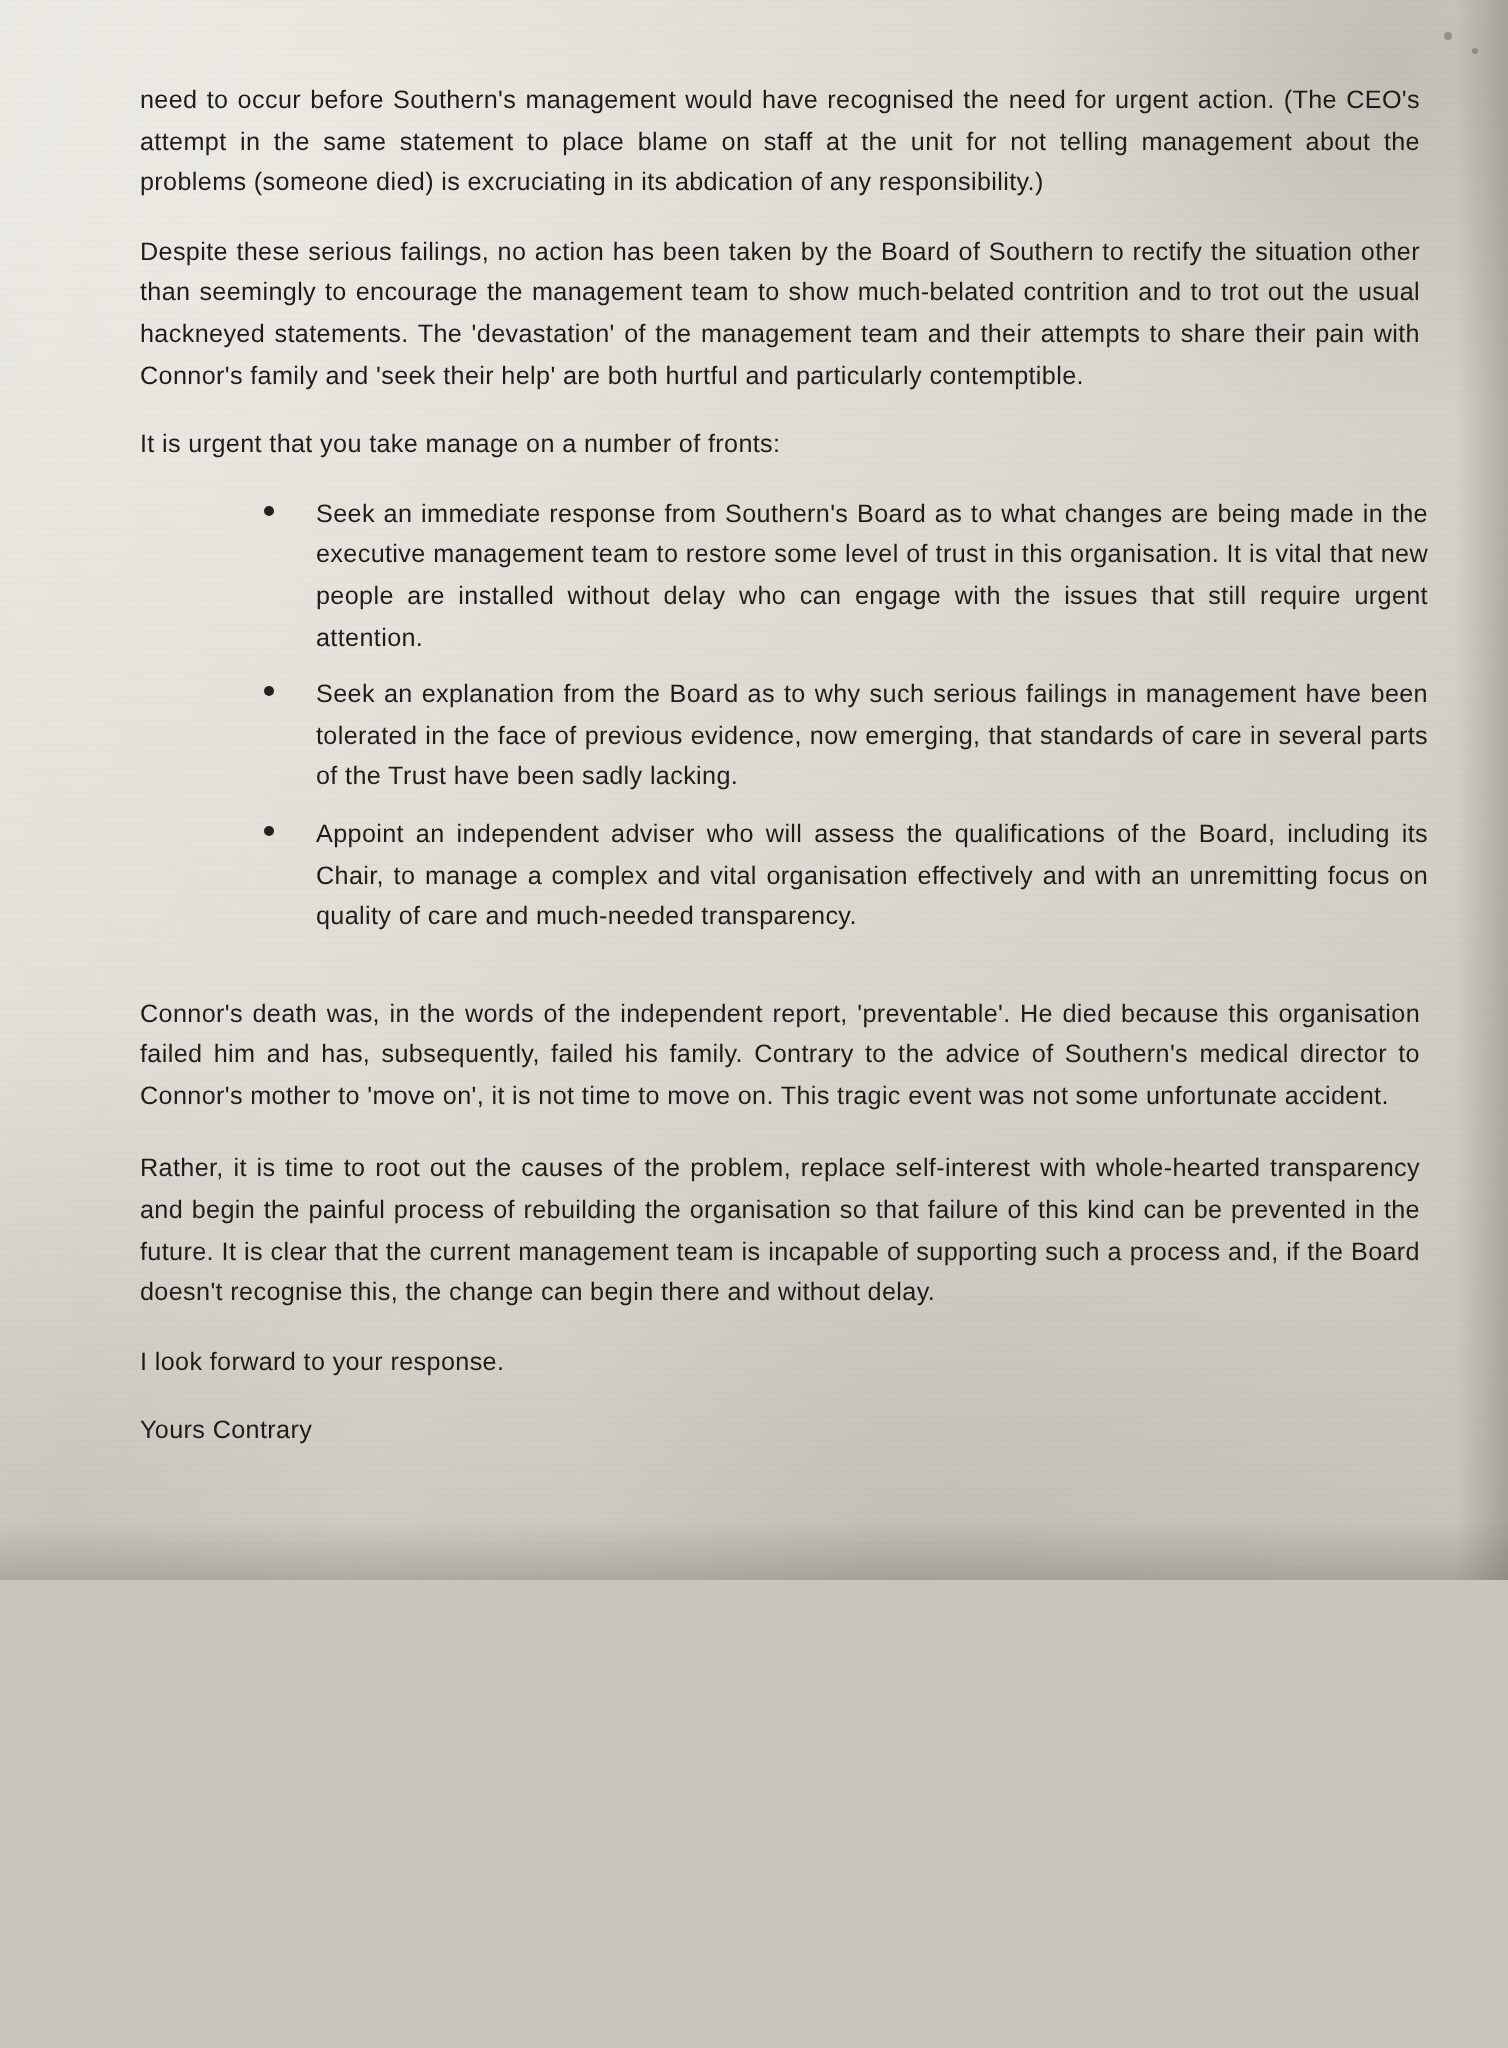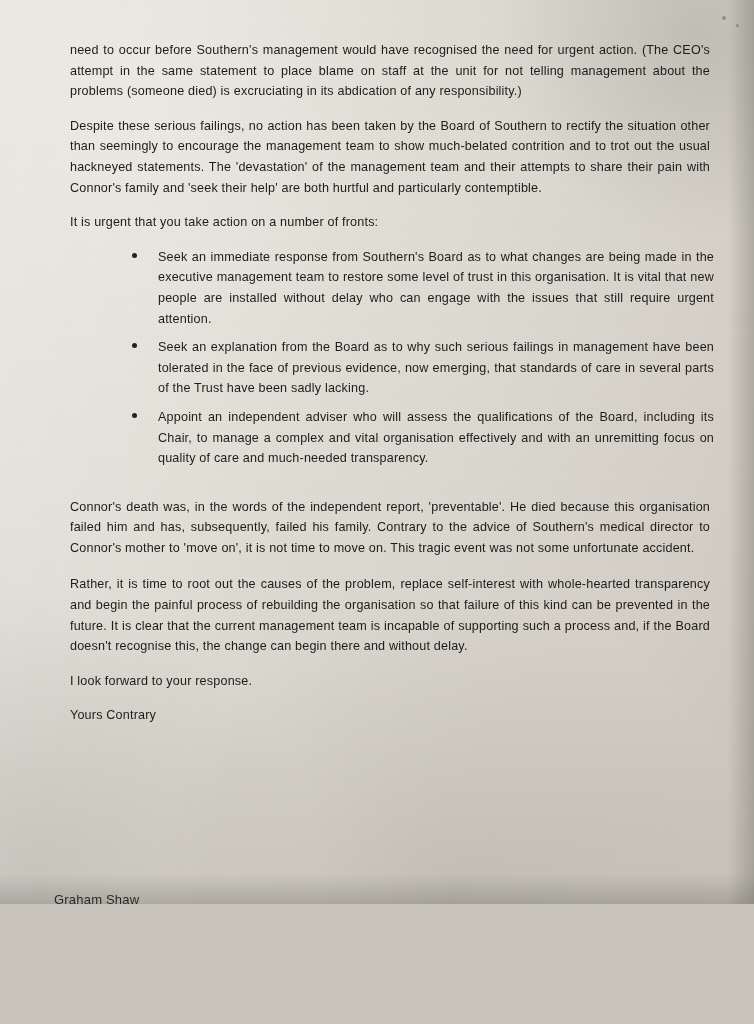--- a/index.html
+++ b/index.html
@@ -10,21 +10,21 @@
     width: 754px;
     height: 1024px;
     background: #c9c5bd;
     font-family: "Liberation Sans", sans-serif;
     overflow: hidden;
   }
   
   .page {
     position: relative;
     width: 754px;
-    height: 904px;
+    height: 790px;
     background:
       radial-gradient(ellipse at 20% 10%, #e7e4dc 0%, #dedbd2 40%, #d3cfc6 75%, #c6c2b9 100%);
     box-sizing: border-box;
     overflow: hidden;
     padding-left: 44px;
   }
   
   .page::before {
     content: "";
     position: absolute;
@@ -155,21 +155,21 @@
 <div class="page">
   <div class="grain"></div>
 
   <div class="text-layer">
     <div class="body-col">
 
       <p class="para"><span>need to occur before Southern's management would have recognised the need for urgent action. (The CEO's attempt in the same statement to place blame on staff at the unit for not telling management about the problems (someone died) is excruciating in its abdication of any responsibility.)</span></p>
 
       <p class="para"><span>Despite these serious failings, no action has been taken by the Board of Southern to rectify the situation other than seemingly to encourage the management team to show much-belated contrition and to trot out the usual hackneyed statements. The 'devastation' of the management team and their attempts to share their pain with Connor's family and 'seek their help' are both hurtful and particularly contemptible.</span></p>
 
-      <p class="para"><span>It is urgent that you take action on a number of fronts:</span></p>
+      <p class="para"><span>It is urgent that you take manage on a number of fronts:</span></p>
 
       <ul class="bullets">
         <li><span class="dot"></span><span>Seek an immediate response from Southern's Board as to what changes are being made in the executive management team to restore some level of trust in this organisation. It is vital that new people are installed without delay who can engage with the issues that still require urgent attention.</span></li>
         <li><span class="dot"></span><span>Seek an explanation from the Board as to why such serious failings in management have been tolerated in the face of previous evidence, now emerging, that standards of care in several parts of the Trust have been sadly lacking.</span></li>
         <li><span class="dot"></span><span>Appoint an independent adviser who will assess the qualifications of the Board, including its Chair, to manage a complex and vital organisation effectively and with an unremitting focus on quality of care and much-needed transparency.</span></li>
       </ul>
 
       <p class="para" style="margin-top:28px"><span>Connor's death was, in the words of the independent report, 'preventable'. He died because this organisation failed him and has, subsequently, failed his family. Contrary to the advice of Southern's medical director to Connor's mother to 'move on', it is not time to move on. This tragic event was not some unfortunate accident.</span></p>
 
       <p class="para" style="margin-top:16px"><span>Rather, it is time to root out the causes of the problem, replace self-interest with whole-hearted transparency and begin the painful process of rebuilding the organisation so that failure of this kind can be prevented in the future. It is clear that the current management team is incapable of supporting such a process and, if the Board doesn't recognise this, the change can begin there and without delay.</span></p>

